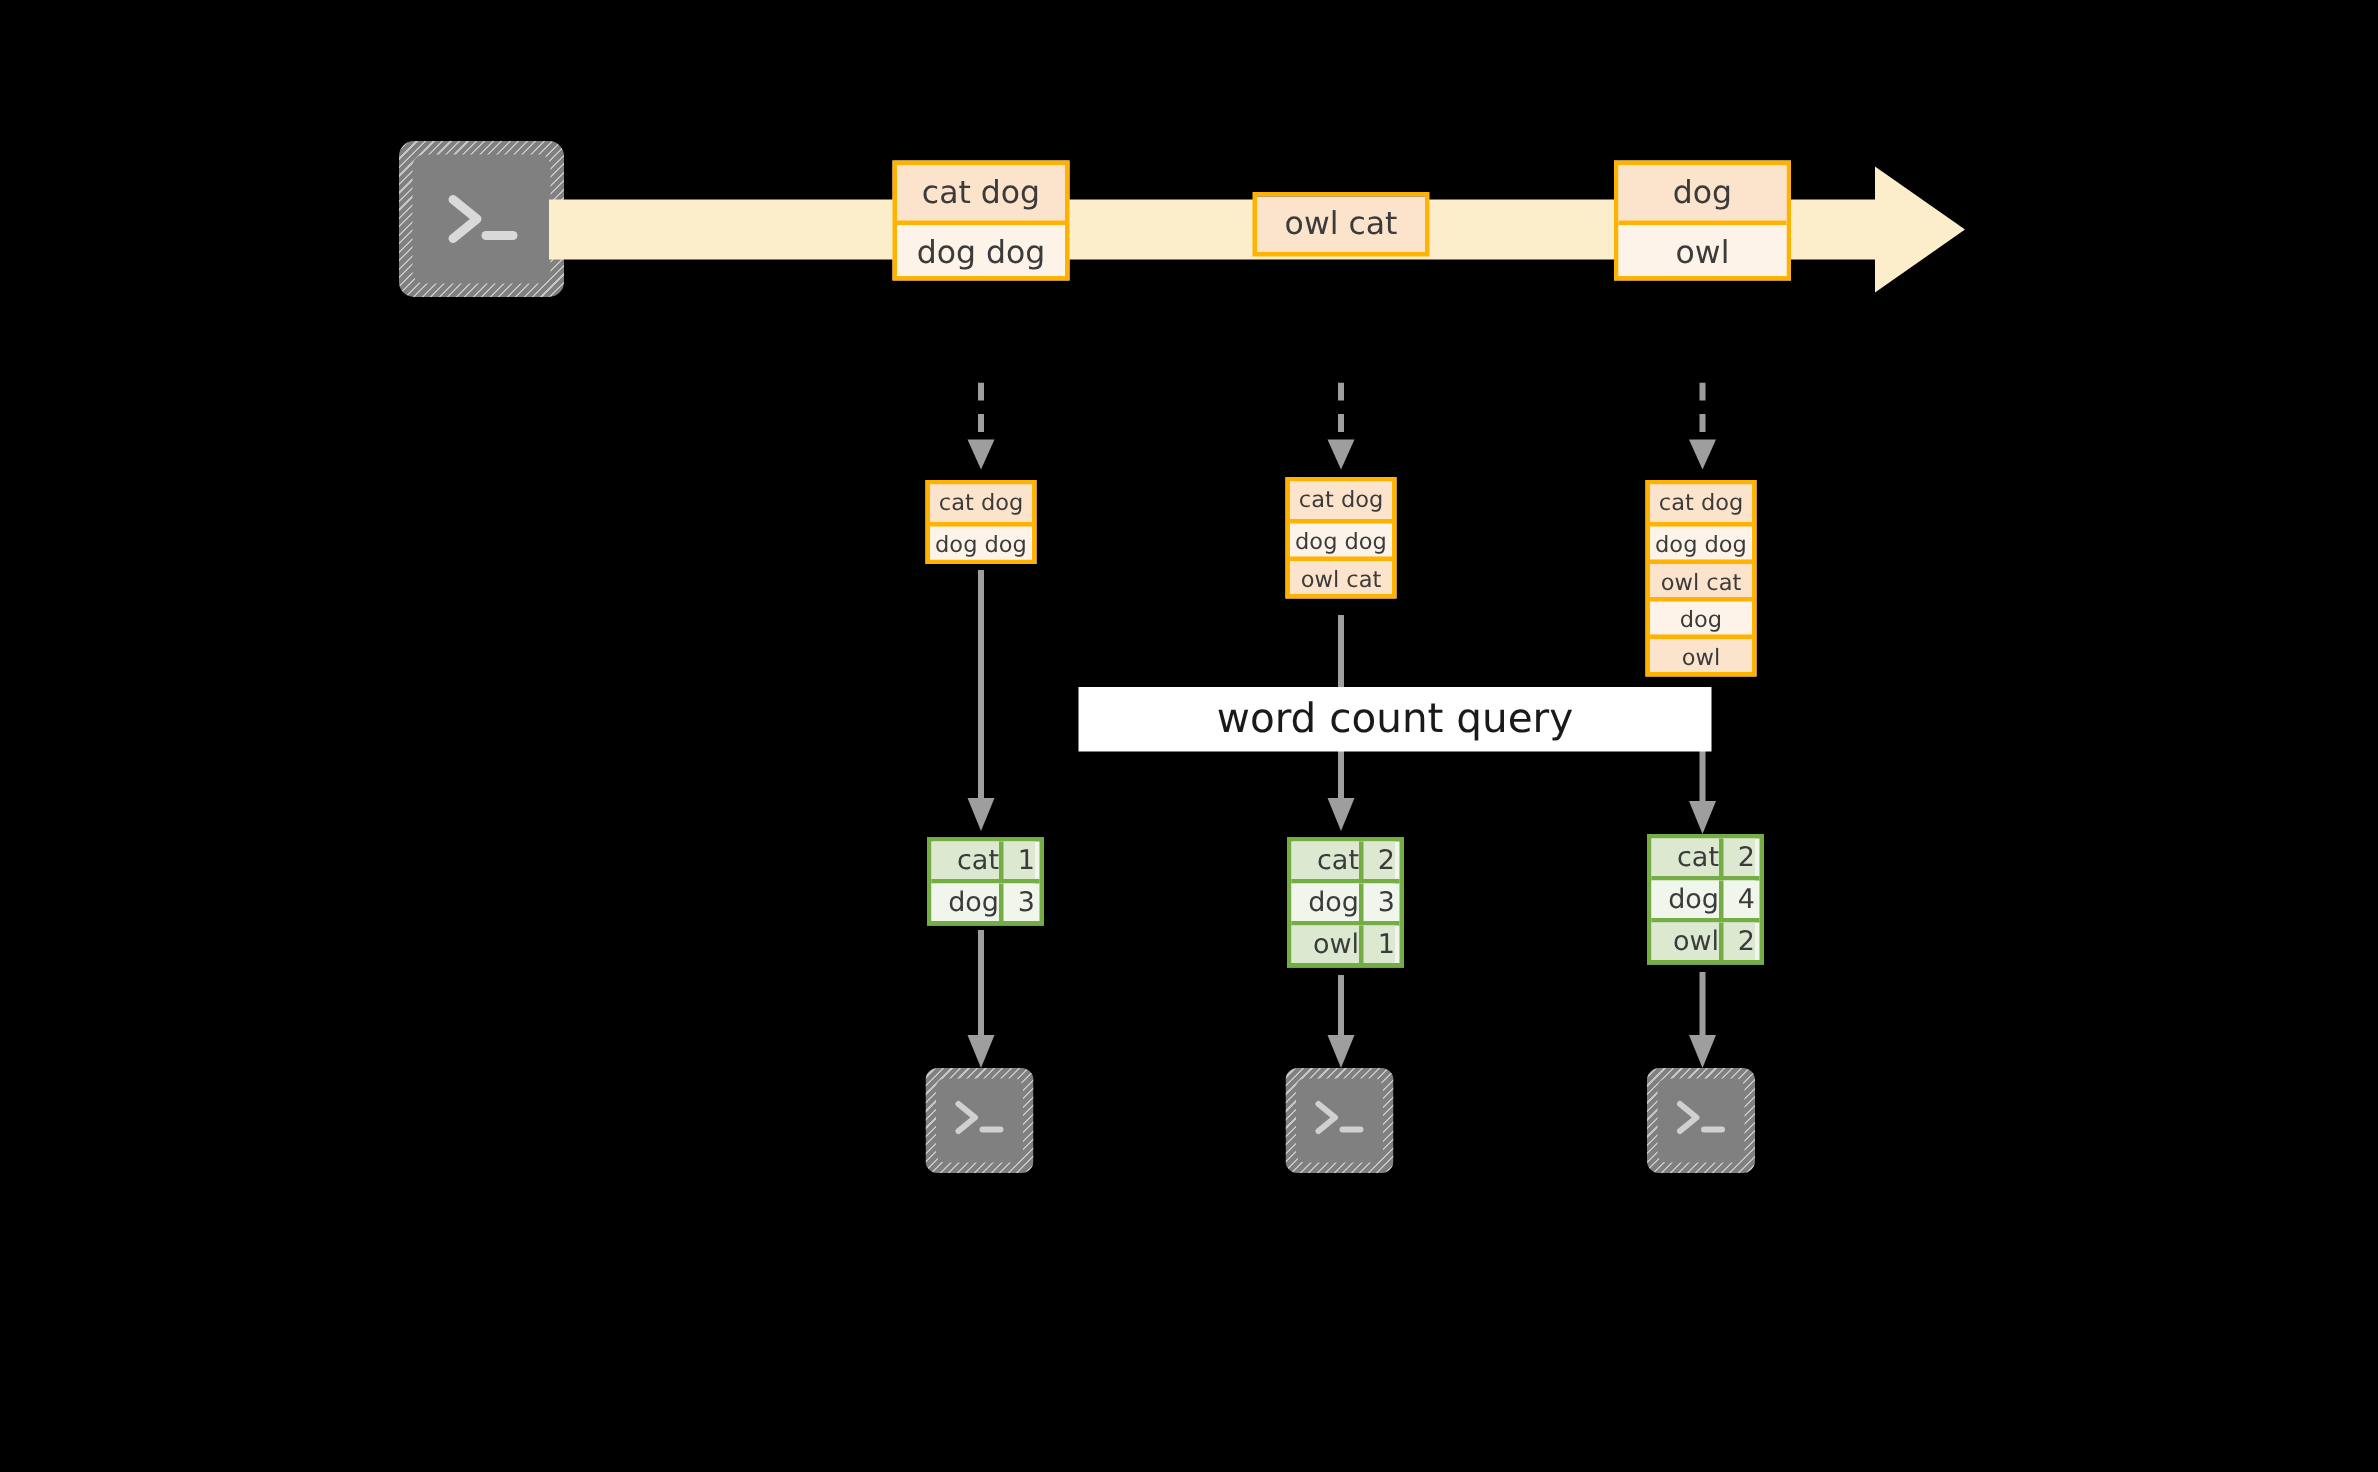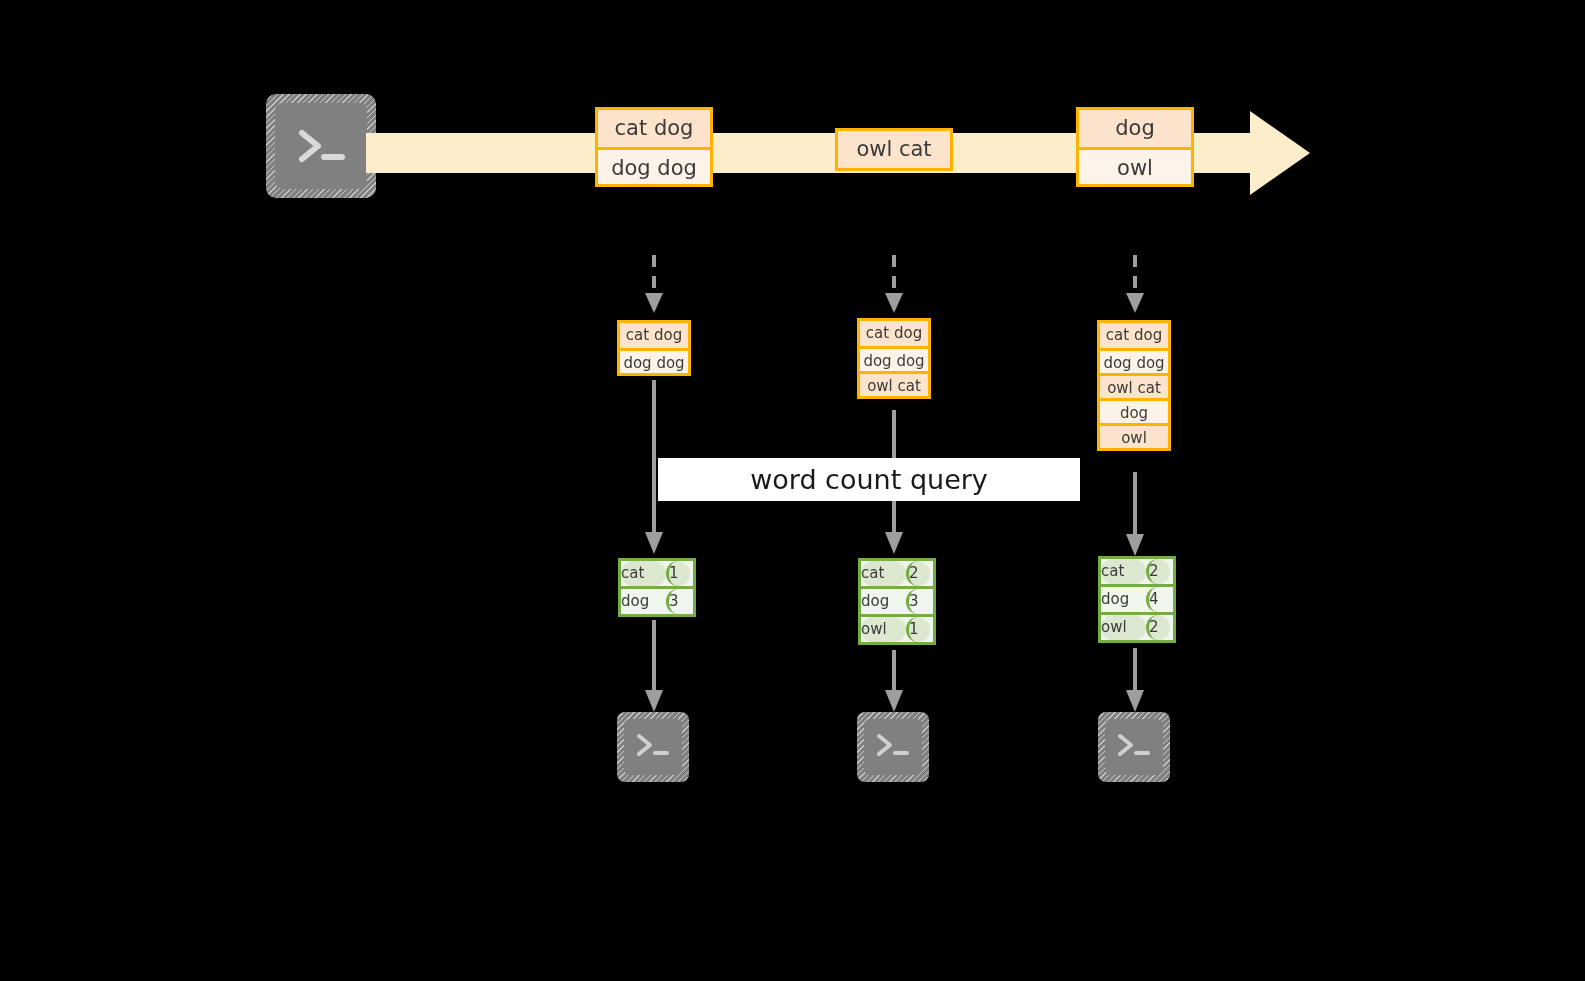--- a/index.html
+++ b/index.html
@@ -96,38 +96,37 @@
   }
   .gtable .trow {
     display: flex;
     height: 25px;
   }
   .gtable .trow + .trow { border-top: 3px solid #74AD44; }
   .gtable .tc {
     box-sizing: border-box;
     height: 25px;
     line-height: 25px;
-    text-align: left;
-    font-size: 15px;
+    text-align: right;
+    font-size: 18px;
     color: #3b3b3b;
     white-space: nowrap;
-    border-radius: 12px;
   }
   .gtable .tc.key { width: 45px; }
   .gtable .tc.val { width: 24px; border-left: 3px solid #74AD44; }
   .gtable .trow.odd  .tc { background: #DDE8D1; }
   .gtable .trow.even .tc { background: #F1F6EC; }
 
   
   .conn { position: absolute; }
 
   
   .labelband {
     position: absolute;
-    left: 658px;
+    left: 719px;
     top: 458px;
     width: 422px;
     height: 43px;
     background: #FFFFFF;
     display: flex;
     align-items: center;
     justify-content: center;
     text-align: right;
   }
   .labelband .txt {

